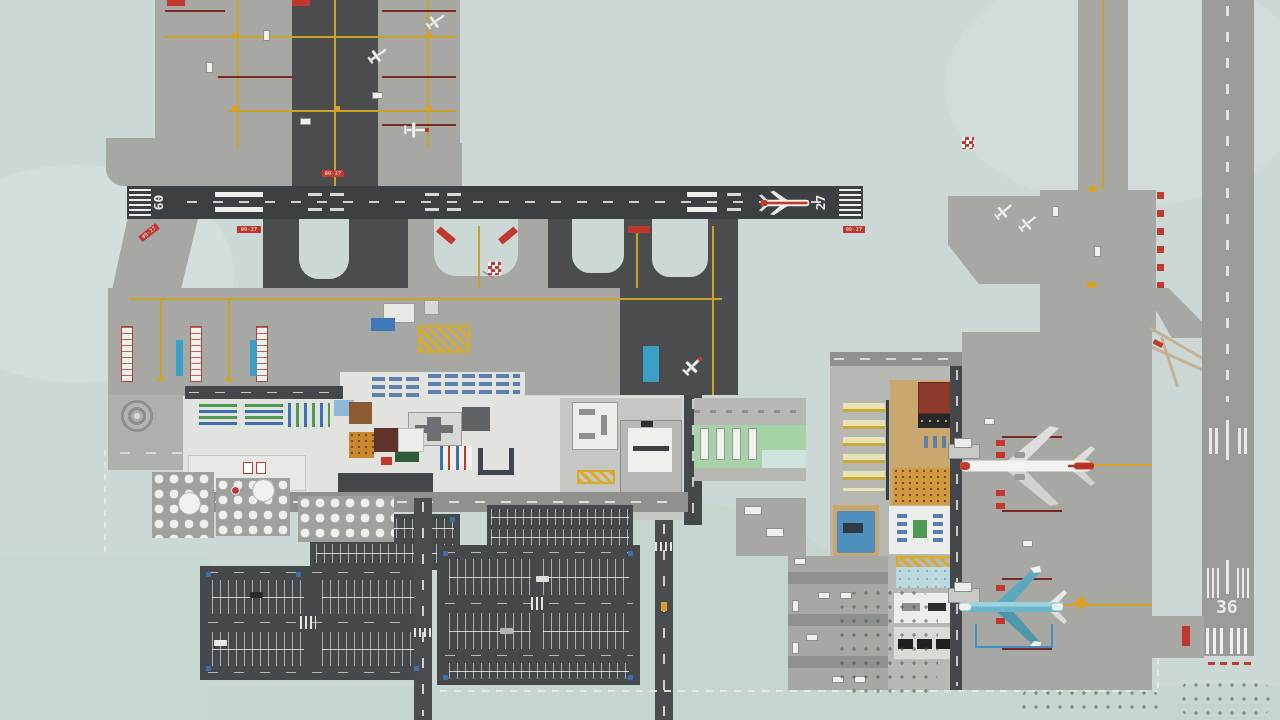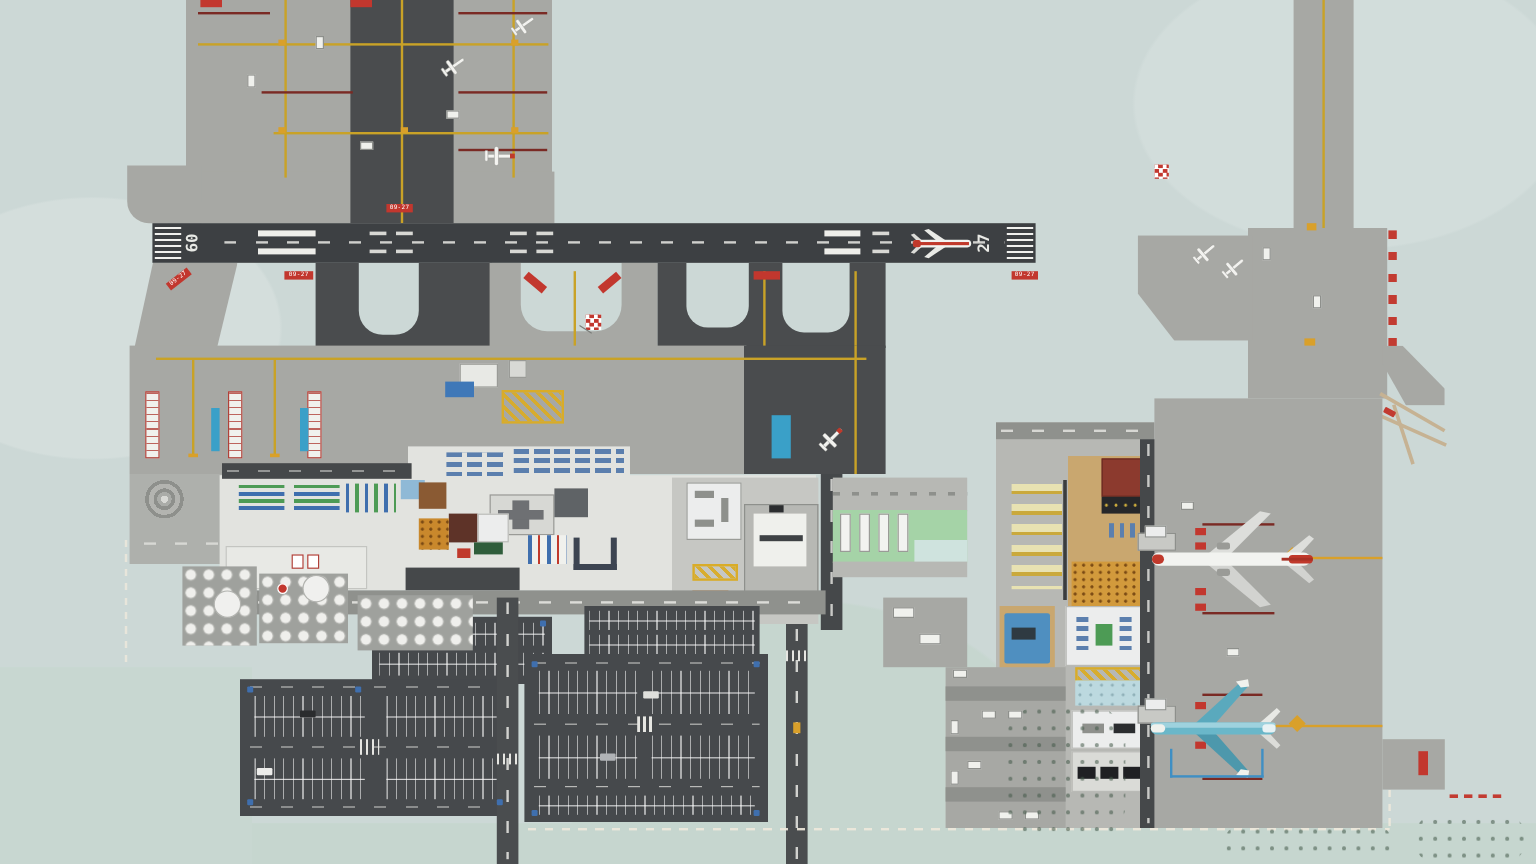--- a/index.html
+++ b/index.html
@@ -448,20 +448,38 @@
       <rect x="96" y="43.5" width="11" height="7" rx="3" fill="#e8f2f4"></rect>
     </g>
   </svg>
 
   <div class="a" style="left:975px;top:646px;width:78px;height:2px;background:#3f8fc4;"></div>
   <div class="a" style="left:975px;top:624px;width:2px;height:24px;background:#3f8fc4;"></div>
   <div class="a" style="left:1051px;top:624px;width:2px;height:24px;background:#3f8fc4;"></div>
   <div class="a van" style="left:1022px;top:540px;width:9px;height:5px;"></div>
   <div class="a van" style="left:984px;top:418px;width:9px;height:5px;"></div>
 
+  <div class="a" style="left:1202px;top:0;width:52px;height:656px;background:#9b9c98;">
+    <div class="a dashesV" style="left:24px;top:6px;width:3px;height:396px;opacity:.9;"></div>
+    <div class="a" style="left:7px;top:428px;width:3px;height:26px;background:#e9e9e5;"></div>
+    <div class="a" style="left:13px;top:428px;width:3px;height:26px;background:#e9e9e5;"></div>
+    <div class="a" style="left:36px;top:428px;width:3px;height:26px;background:#e9e9e5;"></div>
+    <div class="a" style="left:42px;top:428px;width:3px;height:26px;background:#e9e9e5;"></div>
+    <div class="a" style="left:24px;top:420px;width:3px;height:40px;background:#e9e9e5;"></div>
+    <div class="a" style="left:5px;top:568px;width:2px;height:30px;background:#e9e9e5;"></div>
+    <div class="a" style="left:10px;top:568px;width:2px;height:30px;background:#e9e9e5;"></div>
+    <div class="a" style="left:15px;top:568px;width:2px;height:30px;background:#e9e9e5;"></div>
+    <div class="a" style="left:35px;top:568px;width:2px;height:30px;background:#e9e9e5;"></div>
+    <div class="a" style="left:40px;top:568px;width:2px;height:30px;background:#e9e9e5;"></div>
+    <div class="a" style="left:45px;top:568px;width:2px;height:30px;background:#e9e9e5;"></div>
+    <div class="a" style="left:24px;top:560px;width:3px;height:34px;background:#e9e9e5;"></div>
+    <div class="a rwnum" style="left:14px;top:596px;font-size:18px;">36</div>
+    <div class="a keysV" style="left:4px;top:628px;width:18px;height:26px;"></div>
+    <div class="a keysV" style="left:28px;top:628px;width:18px;height:26px;"></div>
+  </div>
   <div class="a" style="left:1152px;top:616px;width:52px;height:42px;background:#a7a8a4;"></div>
   <div class="a sign" style="left:1182px;top:626px;width:8px;height:20px;writing-mode:vertical-rl;"></div>
   <div class="a" style="left:1208px;top:662px;width:7px;height:3px;background:#c23b31;"></div>
   <div class="a" style="left:1220px;top:662px;width:7px;height:3px;background:#c23b31;"></div>
   <div class="a" style="left:1232px;top:662px;width:7px;height:3px;background:#c23b31;"></div>
   <div class="a" style="left:1244px;top:662px;width:7px;height:3px;background:#c23b31;"></div>
 
   <div class="a" style="left:440px;top:690px;width:718px;height:2px;background:repeating-linear-gradient(90deg,#efe9dc 0 7px,rgba(0,0,0,0) 7px 14px);opacity:.9;"></div>
   <div class="a" style="left:1157px;top:658px;width:2px;height:32px;background:repeating-linear-gradient(180deg,#efe9dc 0 6px,rgba(0,0,0,0) 6px 12px);opacity:.9;"></div>
   <div class="a" style="left:104px;top:450px;width:2px;height:104px;background:repeating-linear-gradient(180deg,#efe9dc 0 6px,rgba(0,0,0,0) 6px 12px);opacity:.8;"></div>

